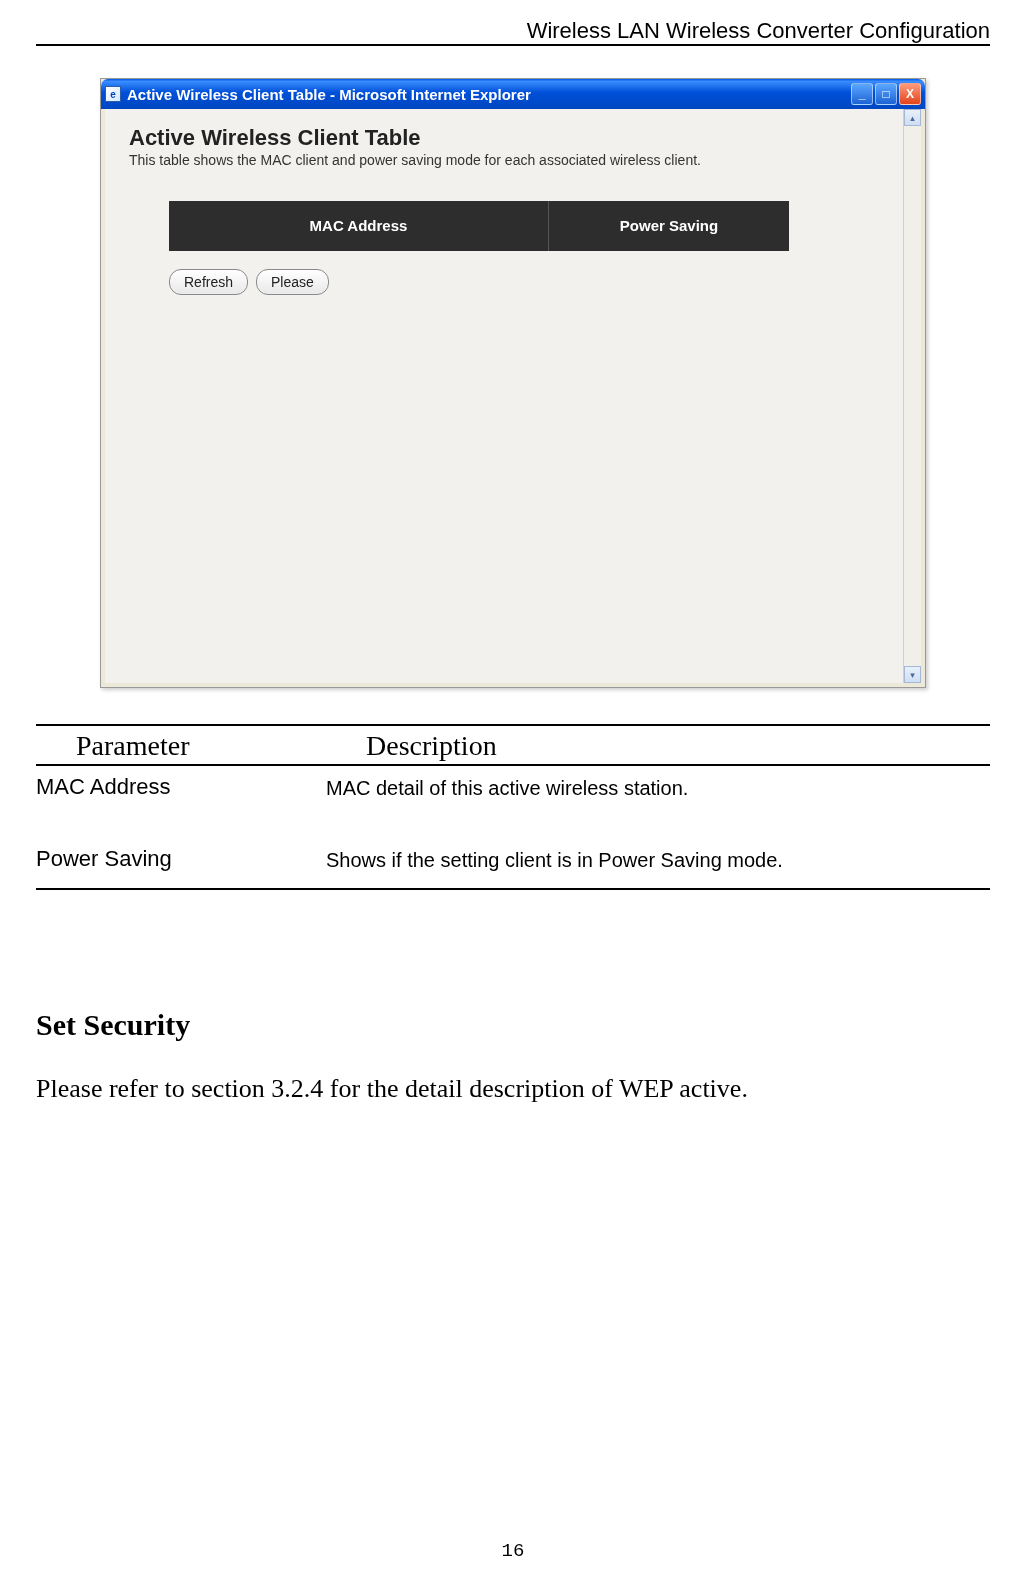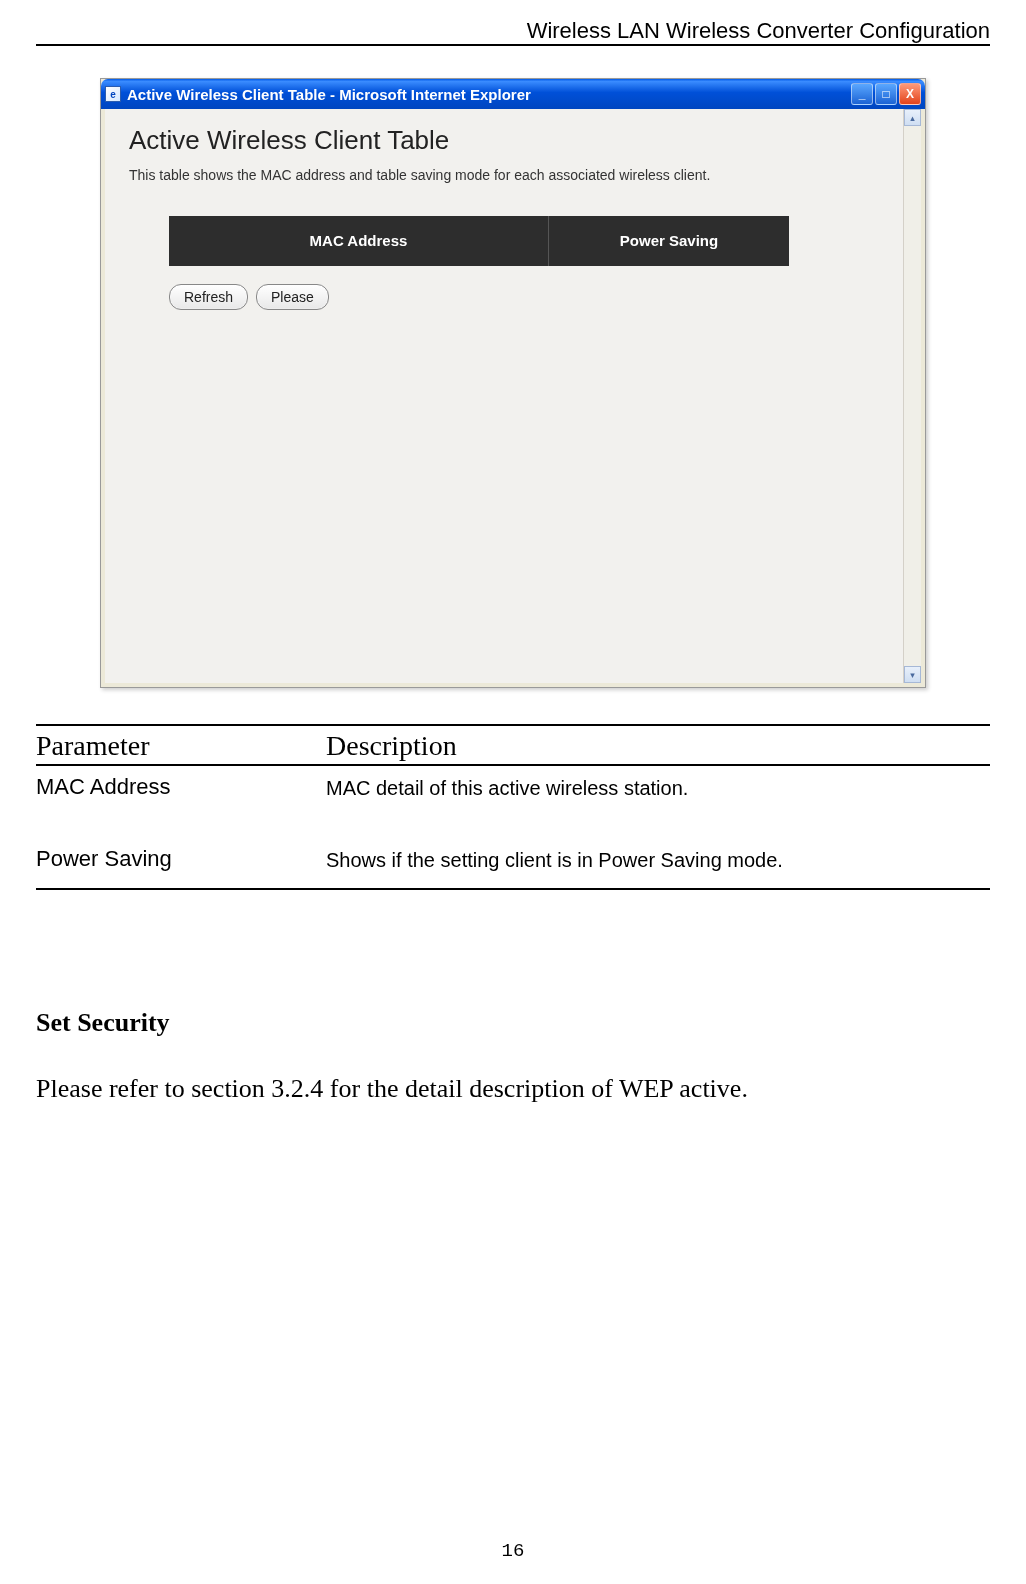--- a/index.html
+++ b/index.html
@@ -110,24 +110,24 @@
       border: 1px solid #a6b8d6;
       display: flex;
       align-items: center;
       justify-content: center;
       color: #4a6a9e;
       font-size: 9px;
     }
     .scroll-arrow.top { position: absolute; top: 0; }
     .scroll-arrow.bottom { position: absolute; bottom: 0; }
     .page-title-inner {
-      font-size: 26px;
-      font-weight: normal;
+      font-size: 22px;
+      font-weight: bold;
       color: #222;
-      margin-bottom: 10px;
+      margin-bottom: 0;
     }
     .page-desc {
       font-size: 14px;
       color: #333;
       line-height: 1.4;
       margin-bottom: 30px;
       max-width: 640px;
     }
     .data-table {
       width: 620px;
@@ -179,20 +179,21 @@
     .hr-line {
       border: none;
       border-top: 2px solid #000;
       margin: 0;
     }
     .param-header-row {
       display: flex;
       font-family: "Times New Roman", serif;
       font-size: 28px;
       padding: 4px 0 2px 0;
+      margin-left: 40px;
     }
     .param-col1 {
       flex: 0 0 290px;
     }
     .param-col2 {
       flex: 1;
     }
     .param-body-row {
       display: flex;
       font-family: Arial, sans-serif;
@@ -201,21 +202,21 @@
     }
     .param-body-row .desc {
       font-size: 20px;
       padding-top: 3px;
     }
     .section-heading {
       position: absolute;
       top: 1008px;
       left: 36px;
       font-family: "Times New Roman", serif;
-      font-size: 26px;
+      font-size: 30px;
       font-weight: bold;
     }
     .section-body {
       position: absolute;
       top: 1074px;
       left: 36px;
       right: 36px;
       font-family: "Times New Roman", serif;
       font-size: 26px;
     }
@@ -248,21 +249,21 @@
         <span>□</span>
       </div>
       <div class="win-btn win-close">
         <span>X</span>
       </div>
     </div>
   </div>
   <div class="browser-body">
     <div class="content-area">
       <div class="page-title-inner">Active Wireless Client Table</div>
-      <div class="page-desc">This table shows the MAC address and table saving mode for each associated wireless client.</div>
+      <div class="page-desc">This table shows the MAC client and power saving mode for each associated wireless client.</div>
       <div class="data-table">
         <div class="data-table-header">
           <div class="th-mac">MAC Address</div>
           <div class="th-power">Power Saving</div>
         </div>
       </div>
       <div class="btn-row">
         <button class="ie-button">Refresh</button>
         <button class="ie-button">Please</button>
       </div>

